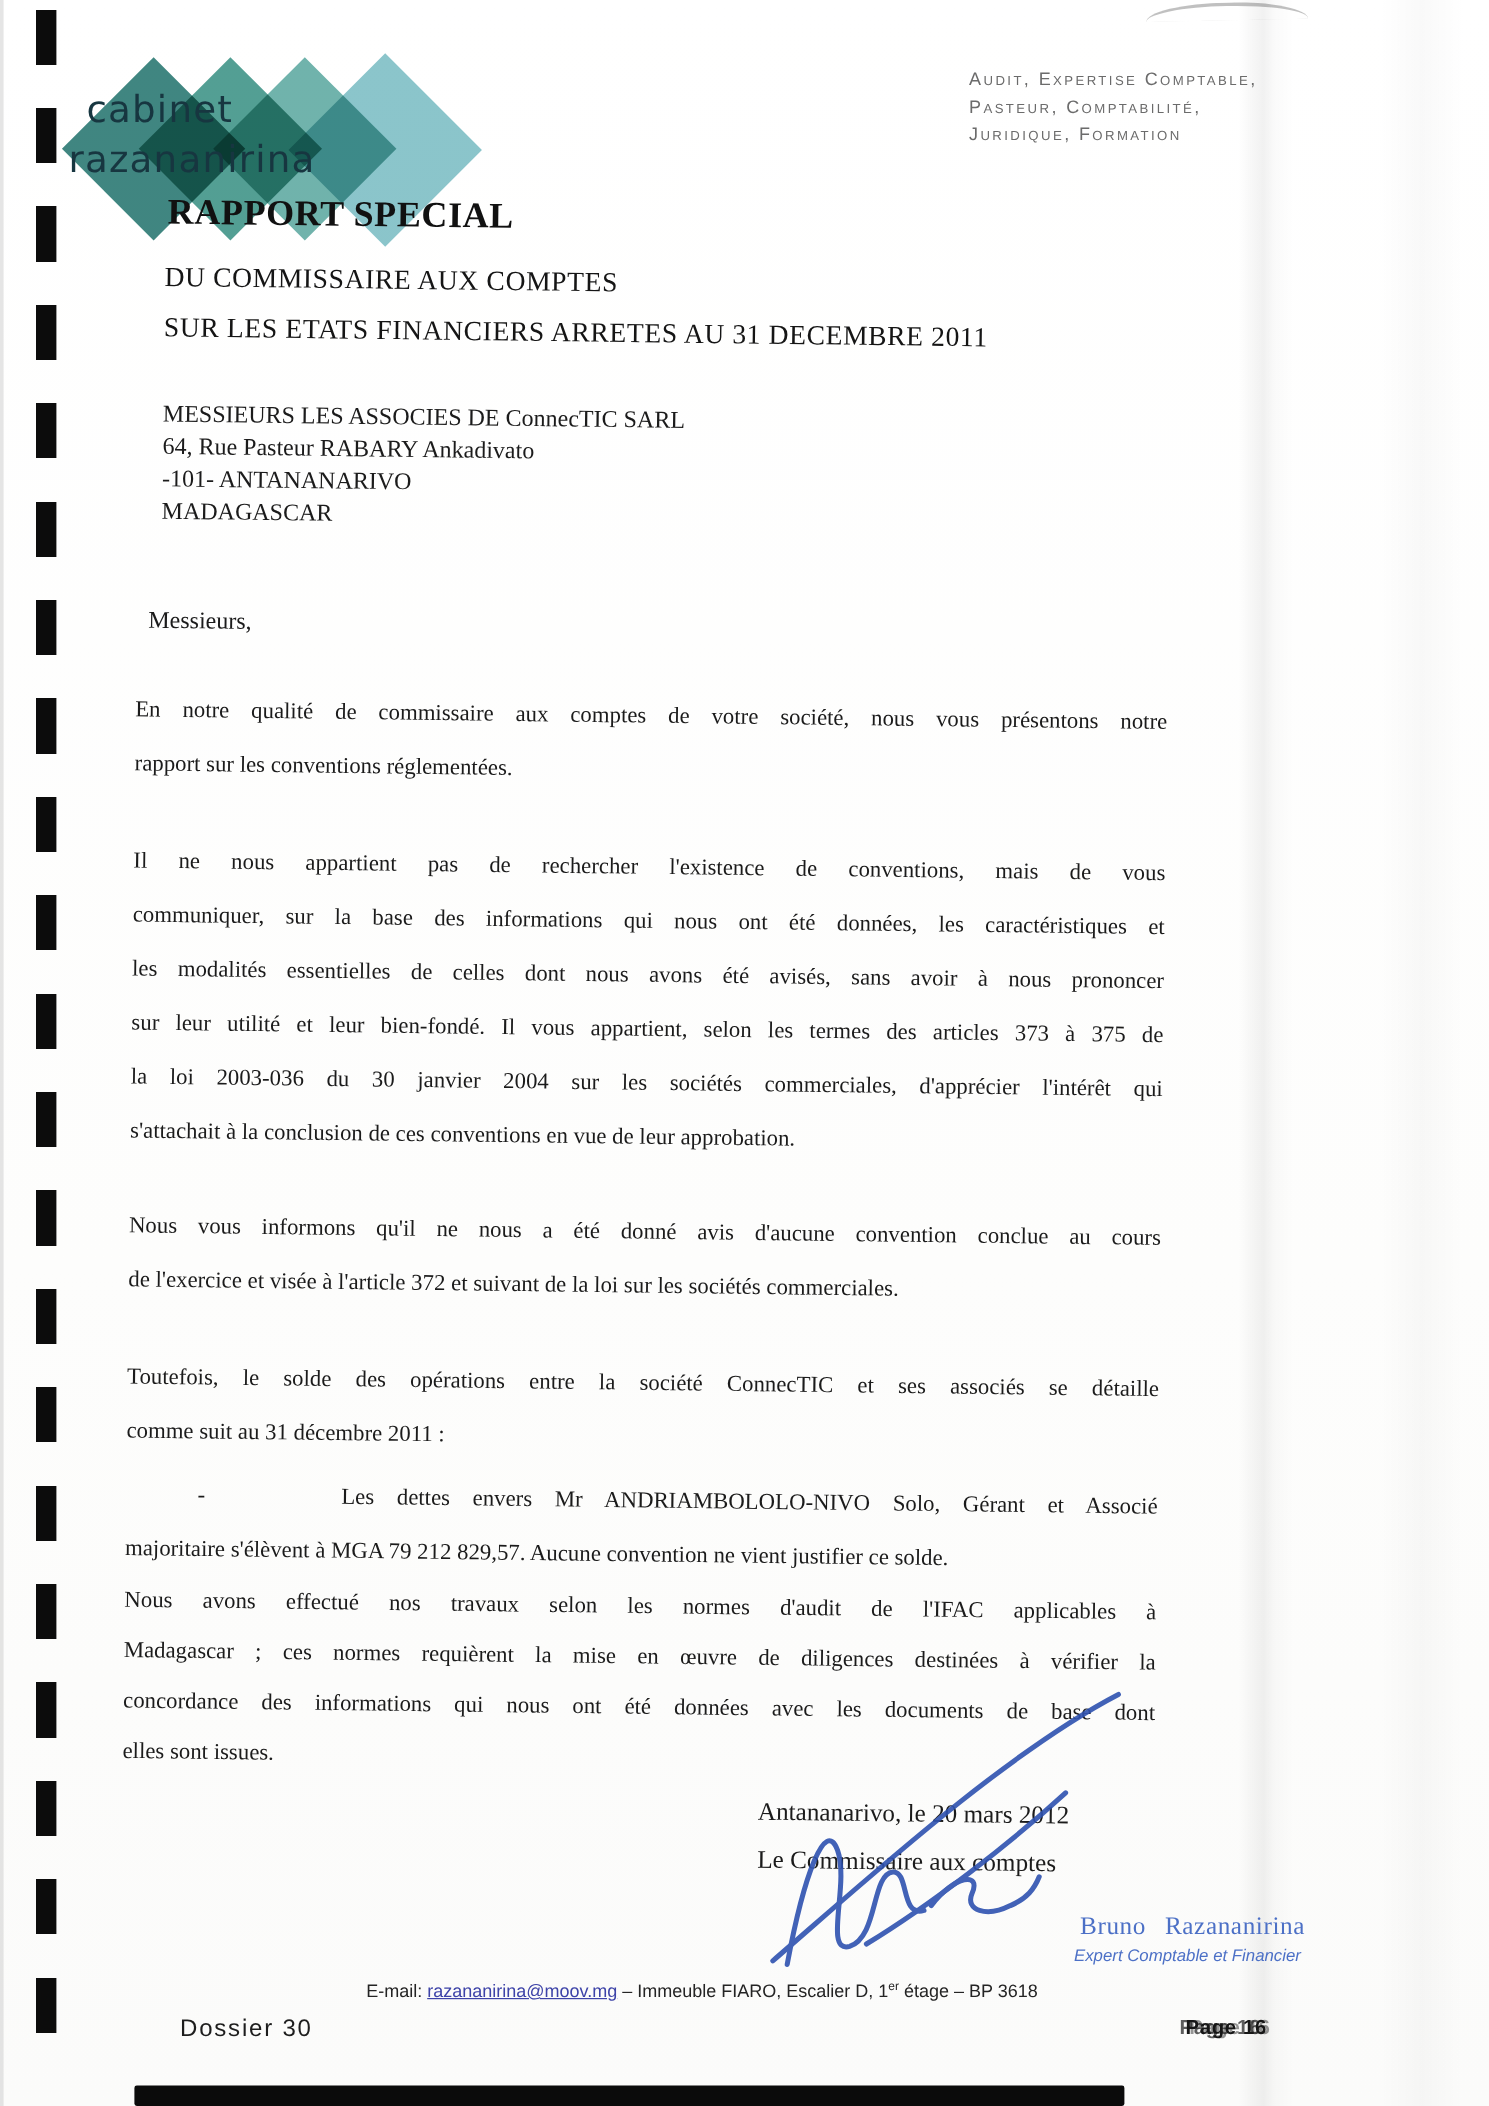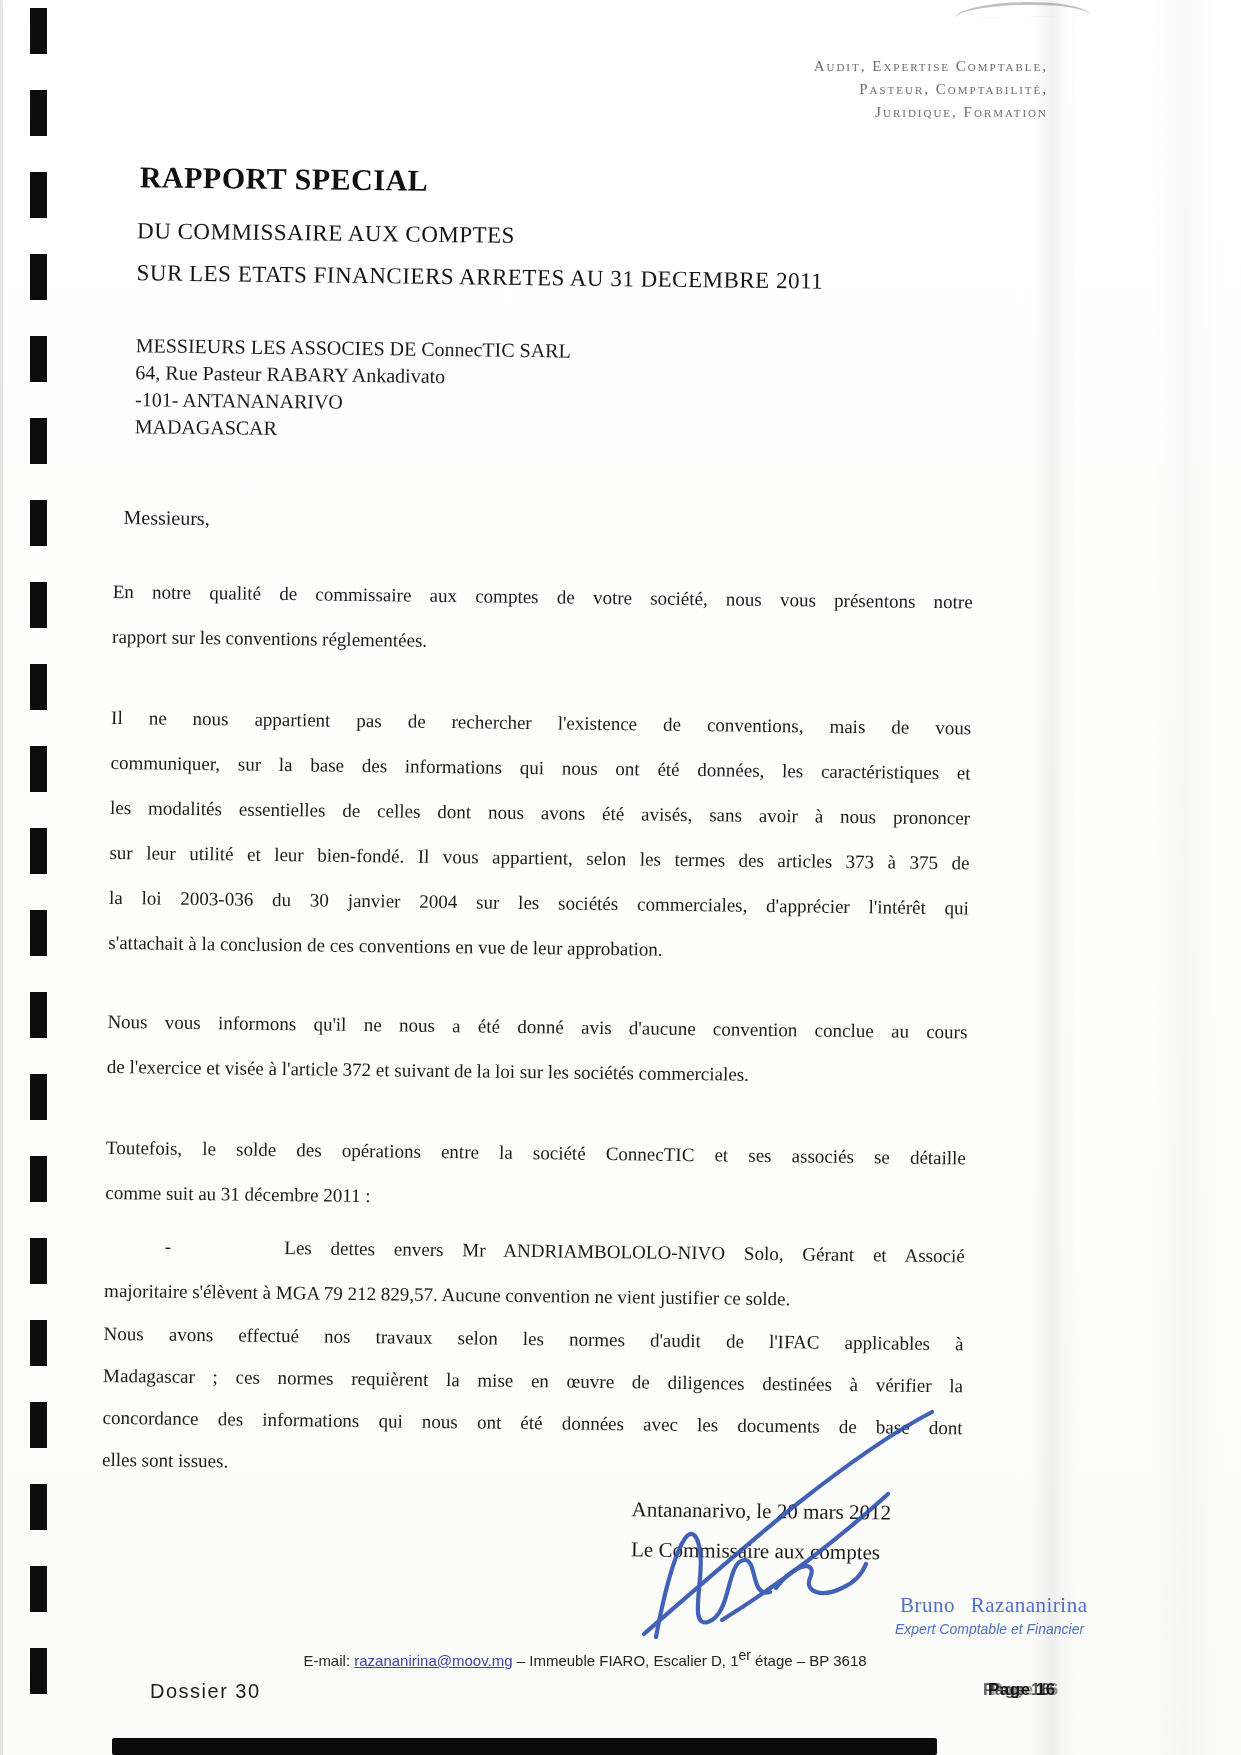--- a/index.html
+++ b/index.html
@@ -19,21 +19,21 @@
   .logo{position:absolute;left:28px;top:22px;width:340px;height:200px;}
   .dia{position:absolute;width:108px;height:108px;top:48px;transform:rotate(45deg);mix-blend-mode:multiply;opacity:.95;}
   .dia.d1{left:46px;background:#35807a;}
   .dia.d2{left:110px;background:#4a9a8e;}
   .dia.d3{left:172px;background:#68afa8;}
   .dia.d4{left:236px;top:46px;width:114px;height:114px;background:#85c2c8;}
   .logo-text{position:absolute;font-family:"DejaVu Sans",sans-serif;color:#173640;font-size:31px;letter-spacing:1px;z-index:2;}
   .logo-l1{left:44px;top:52px;}
   .logo-l2{left:29px;top:93px;}
   
-  .services{position:absolute;right:193px;top:55px;text-align:right;font-family:Liberation Serif, serif;
+  .services{position:absolute;right:193px;top:55px;text-align:left;font-family:Liberation Sans, sans-serif;
             font-size:15px;line-height:23px;letter-spacing:2px;color:#6b6b6b;font-variant:small-caps;}
   
   .doc{position:absolute;left:118px;top:160px;width:860px;transform:rotate(0.7deg);transform-origin:0 0;}
   .doc h1{margin:0 0 0 22px;font-size:30px;font-weight:700;letter-spacing:.5px;color:#111;}
   .sub{margin:0 0 0 20px;font-size:23px;letter-spacing:.5px;color:#151515;}
   .sub.s1{margin-top:24px;}
   .sub.s2{margin-top:16px;}
   .recipient{margin:46px 0 0 20px;font-size:20px;line-height:27px;}
   .salutation{margin:66px 0 0 10px;font-size:20px;}
   .para{font-size:19px;}
@@ -52,38 +52,46 @@
   .sig{position:absolute;left:626px;top:1402px;z-index:3;}
   .signer-name{position:absolute;left:900px;top:1593px;font-family:Liberation Serif, serif;font-size:21px;
                color:#4c70c6;letter-spacing:.5px;word-spacing:10px;z-index:3;}
   .signer-role{position:absolute;left:895px;top:1621px;font-family:"Liberation Sans",sans-serif;font-style:italic;
                font-size:14px;color:#4c70c6;z-index:3;}
   
   .footer{position:absolute;left:255px;top:1643px;width:660px;text-align:center;
           font-family:"Liberation Sans",sans-serif;font-size:15px;color:#242424;line-height:25px;}
   .footer .stat{font-family:"Liberation Serif",serif;font-size:15px;}
   .email{color:#3d43a8;text-decoration:underline;}
-  sup{font-size:14px;}
+  sup{font-size:10px;}
   .dossier{position:absolute;left:150px;top:1680px;font-family:"Liberation Sans",sans-serif;font-size:20px;
            letter-spacing:1.5px;color:#1d1d1d;}
   .pageno{position:absolute;left:988px;top:1680px;font-family:"Liberation Sans",sans-serif;font-size:17px;font-weight:700;
           color:#161616;letter-spacing:.5px;text-shadow:-5px 0 0 rgba(25,25,25,.7),3px 0 0 rgba(25,25,25,.45);}
 </style>
 </head>
 <body>
 
 <div class="page">
 
   <div class="edge-line"></div>
   <div class="binding"></div>
   <div class="curl"></div>
   <div class="crease c1"></div>
   <div class="crease c2"></div>
   <div class="bottom-bar"></div>
 
+  <div class="logo">
+    <div class="dia d1"></div>
+    <div class="dia d2"></div>
+    <div class="dia d3"></div>
+    <div class="dia d4"></div>
+    <div class="logo-text logo-l1">cabinet</div>
+    <div class="logo-text logo-l2">razananirina</div>
+  </div>
 
   <div class="services">
     <div>Audit, Expertise Comptable,</div>
     <div>Pasteur, Comptabilité,</div>
     <div>Juridique, Formation</div>
   </div>
 
   <div class="doc">
     <h1>RAPPORT SPECIAL</h1>
     <div class="sub s1">DU COMMISSAIRE AUX COMPTES</div>

